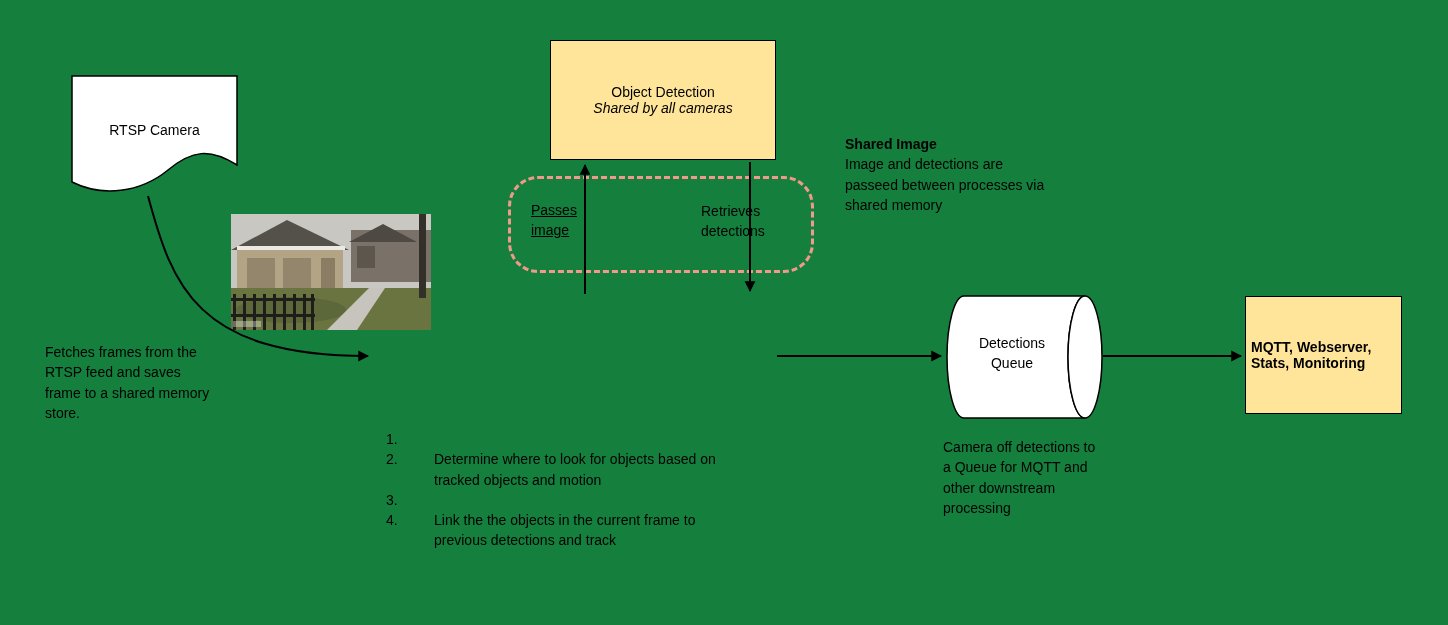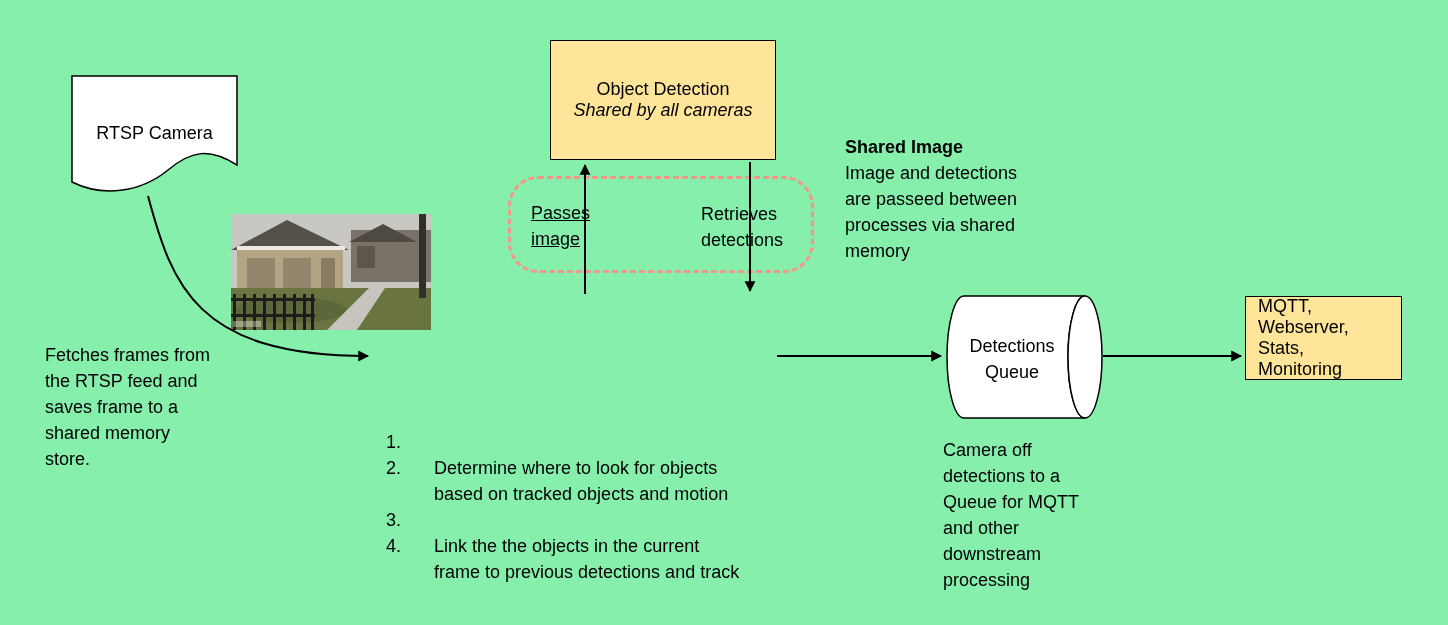--- a/index.html
+++ b/index.html
@@ -7,23 +7,23 @@
     --node-border: #000000;
     --shared-dash: #f19a8b;
     --arrow: #000000;
   }
   * { box-sizing: border-box; }
   html, body { margin: 0; padding: 0; background: #ffffff; }
   .canvas {
     position: relative;
     width: 1448px;
     height: 625px;
-    background: #86efac;
+    background: #15803d;
     font-family: "Liberation Sans", sans-serif;
-    font-size: 18px;
+    font-size: 14px;
     color: #000;
     overflow: hidden;
   }
   svg.layer {
     position: absolute;
     left: 0; top: 0;
     width: 1448px; height: 625px;
     pointer-events: none;
   }
   #shapes-layer { z-index: 1; }
@@ -38,22 +38,22 @@
     border: 1px solid var(--node-border);
     display: flex;
     align-items: center;
     justify-content: center;
     text-align: center;
     z-index: 2;
   }
   .node.col { flex-direction: column; }
   .od   { left: 550px; top: 40px;  width: 226px; height: 120px; }
   .camn { left: 375px; top: 295px; width: 400px; height: 125px; }
-  .mqtt { left: 1245px; top: 296px; width: 157px; height: 84px;
-          justify-content: flex-start; text-align: left; padding: 8px 12px; }
+  .mqtt { left: 1245px; top: 296px; width: 157px; height: 118px;
+          justify-content: flex-start; text-align: left; padding: 8px 5px; font-weight: bold; }
   .italic { font-style: italic; }
   .bold { font-weight: bold; }
 
   .shared-dash {
     position: absolute;
     left: 508px; top: 176px;
     width: 306px; height: 97px;
     border: 3px dashed var(--shared-dash);
     border-radius: 30px;
     z-index: 2;

